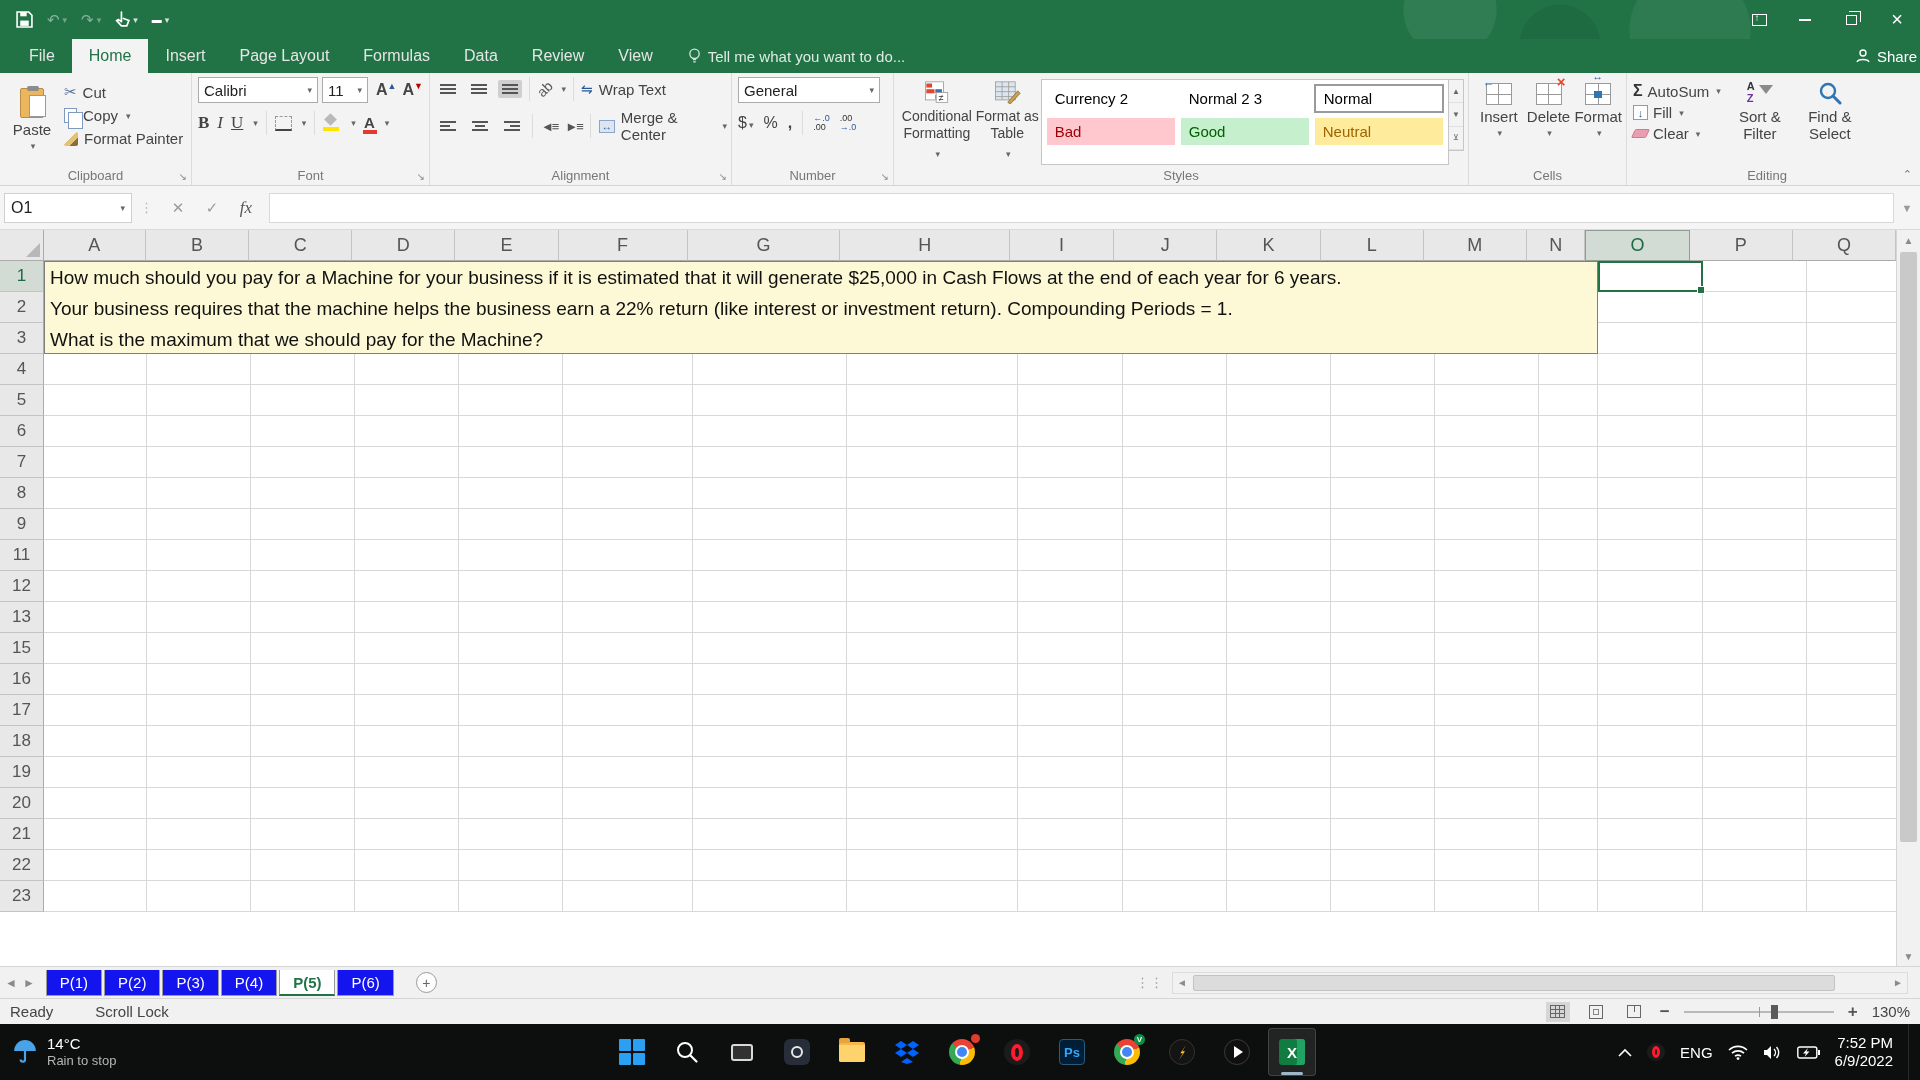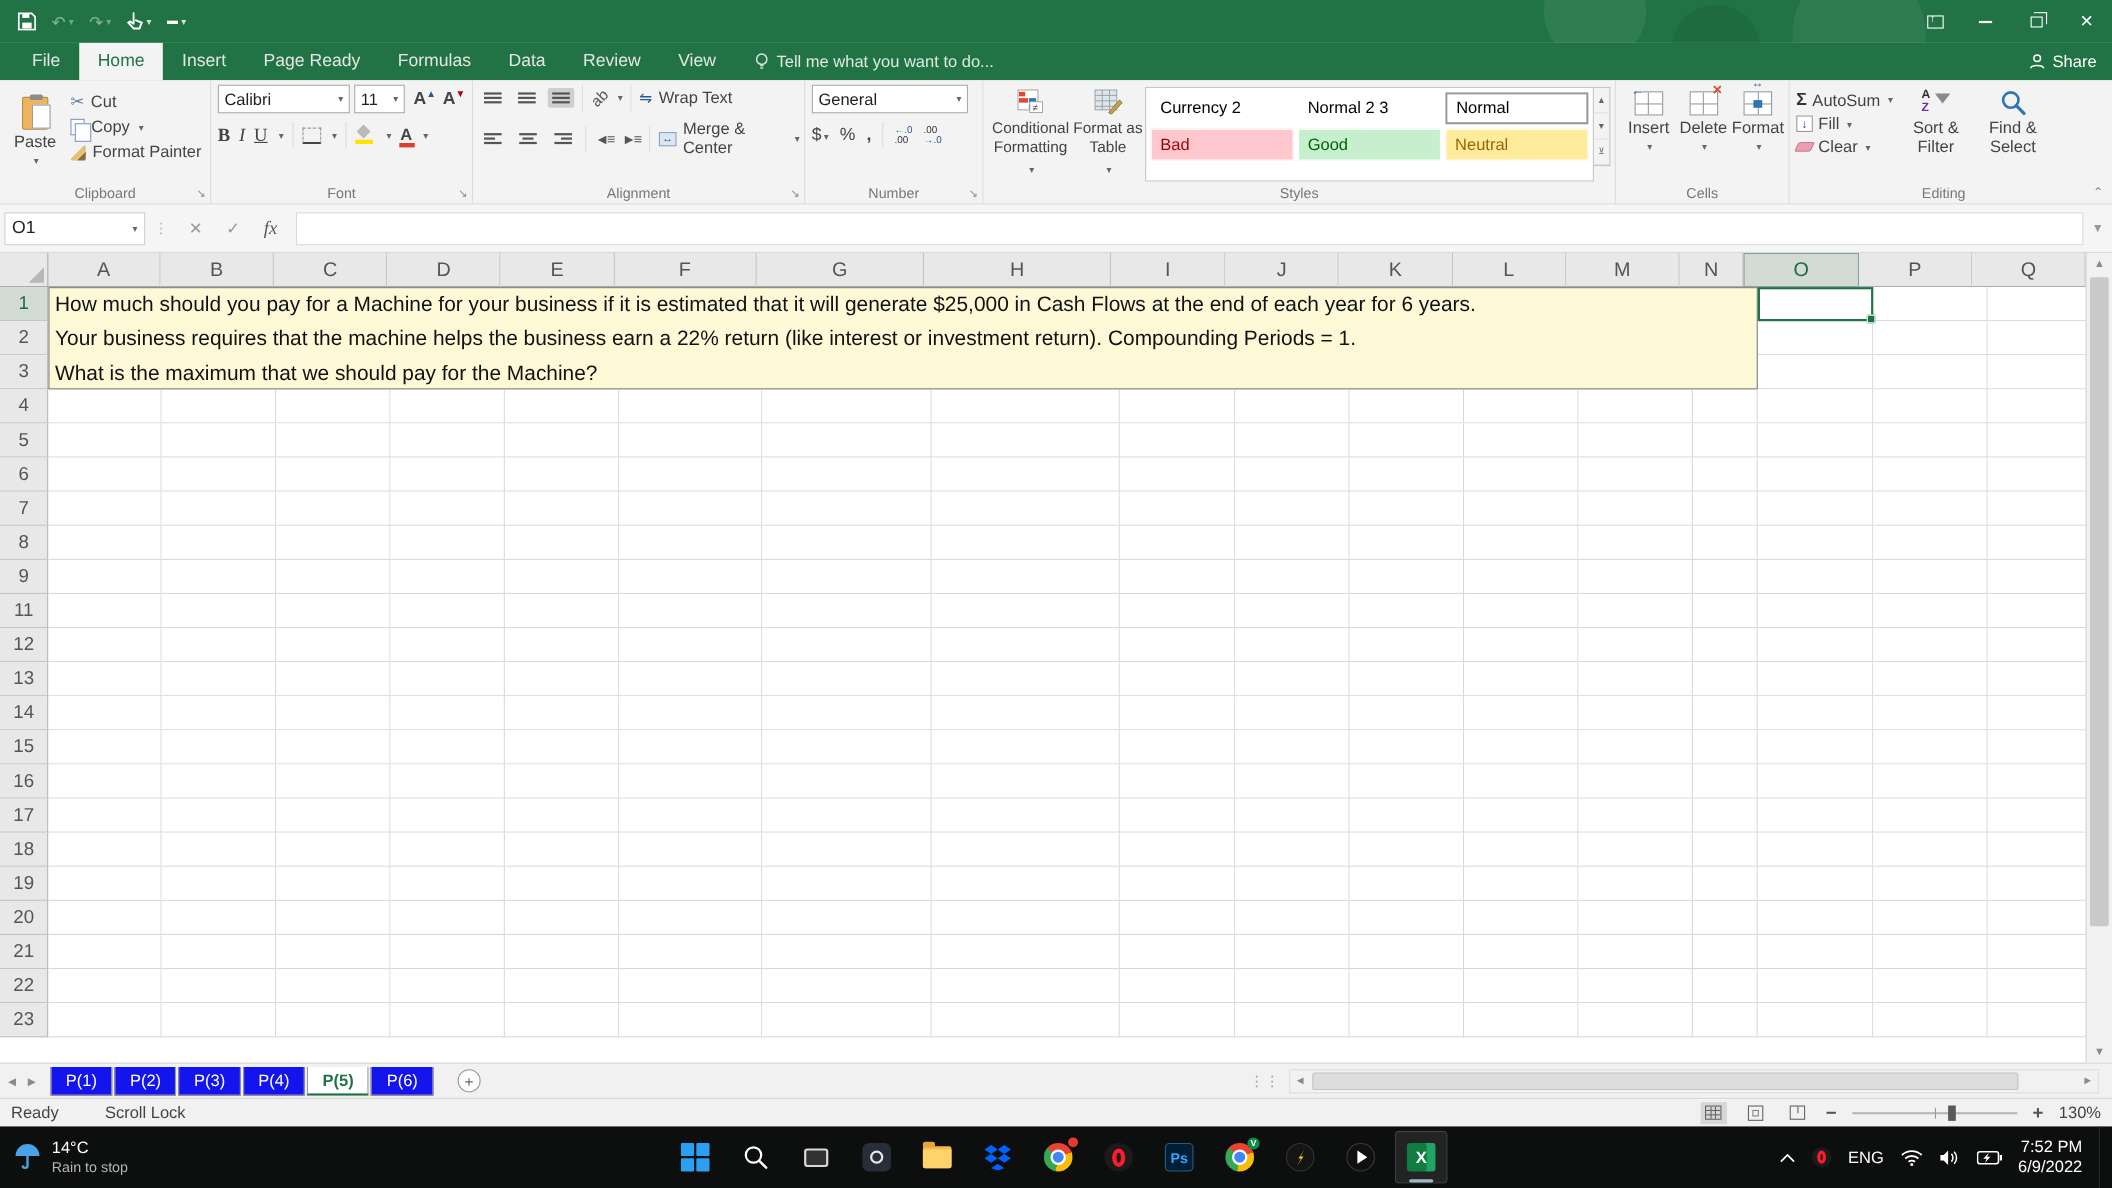--- a/index.html
+++ b/index.html
@@ -24,21 +24,21 @@
   .restore::before{content:"";position:absolute;left:2px;top:-5px;width:11px;height:10px;border:1.5px solid #fff;border-bottom:none;border-left:none}
   .ribopt{width:15px;height:12px;border:1.5px solid #fff;position:relative}
   .ribopt::after{content:"↑";position:absolute;left:2px;top:-3px;font-size:10px}
 
   
   .tabbar{position:absolute;top:39px;left:0;right:0;height:34px;background:var(--green);display:flex;align-items:flex-end}
   #ribbon-tabs{display:flex;height:34px;margin-left:12px}
   .rtab{padding:0 17px;display:flex;align-items:center;color:#e5e5e5;font-size:16px;height:34px}
   .rtab.active{background:#f3f3f3;color:var(--green)}
   .tellme{display:flex;align-items:center;gap:7px;color:rgba(255,255,255,.85);font-size:15px;height:34px;margin-left:18px}
-  .share{margin-left:auto;margin-right:14px;display:flex;align-items:center;gap:6px;color:#fff;font-size:15px;height:34px}
+  .share{margin-left:auto;margin-right:3px;display:flex;align-items:center;gap:6px;color:#fff;font-size:15px;height:34px}
 
   
   .ribbon{position:absolute;top:73px;left:0;right:0;height:113px;background:#f3f3f3;border-bottom:1px solid #d5d5d5;display:flex}
   .grp{position:relative;height:112px;border-right:1px solid #dcdcdc;padding:4px 4px 20px 6px}
   .grp-cap{position:absolute;left:0;right:0;bottom:2px;text-align:center;font-size:13px;color:#777}
   .launcher{position:absolute;right:4px;bottom:3px;font-size:10px;color:#8a8a8a}
   .rlbl{font-size:15px;color:#444}
   .ddm{font-size:9px;color:#666;margin-left:2px}
   .row2{display:flex;align-items:center;gap:8px;margin-top:8px}
 
@@ -258,21 +258,21 @@
         </span>
       <span class="wbtn" style="font-size:20px">×</span>
     </div>
   </div>
 
   <div class="tabbar">
     <div id="ribbon-tabs">
         <div class="rtab">File</div>
         <div class="rtab active">Home</div>
         <div class="rtab">Insert</div>
-        <div class="rtab">Page Ready</div>
+        <div class="rtab">Page Layout</div>
         <div class="rtab">Formulas</div>
         <div class="rtab">Data</div>
         <div class="rtab">Review</div>
         <div class="rtab">View</div>
       </div>
     <div class="tellme">
       <svg width="13" height="17" viewBox="0 0 12 16">
           <circle cx="6" cy="5.5" r="4.4" fill="none" stroke="#cfe3d8" stroke-width="1.3"></circle>
           <path d="M4.5 11h3M4.8 13h2.4" stroke="#cfe3d8" stroke-width="1.2"></path>
         </svg>
@@ -772,40 +772,20 @@
           <div class="gcell-b" style="width: 104px;"></div>
           <div class="gcell-b" style="width: 104px;"></div>
           <div class="gcell-b" style="width: 104px;"></div>
           <div class="gcell-b" style="width: 59px;"></div>
           <div class="gcell-b" style="width: 105px;"></div>
           <div class="gcell-b" style="width: 104px;"></div>
           <div class="gcell-b" style="width: 104px;"></div>
         </div>
         <div class="grow">
           <div class="rhead">13</div>
-          <div class="gcell-b" style="width: 103px;"></div>
-          <div class="gcell-b" style="width: 104px;"></div>
-          <div class="gcell-b" style="width: 104px;"></div>
-          <div class="gcell-b" style="width: 104px;"></div>
-          <div class="gcell-b" style="width: 104px;"></div>
-          <div class="gcell-b" style="width: 130px;"></div>
-          <div class="gcell-b" style="width: 154px;"></div>
-          <div class="gcell-b" style="width: 171px;"></div>
-          <div class="gcell-b" style="width: 105px;"></div>
-          <div class="gcell-b" style="width: 104px;"></div>
-          <div class="gcell-b" style="width: 104px;"></div>
-          <div class="gcell-b" style="width: 104px;"></div>
-          <div class="gcell-b" style="width: 104px;"></div>
-          <div class="gcell-b" style="width: 59px;"></div>
-          <div class="gcell-b" style="width: 105px;"></div>
-          <div class="gcell-b" style="width: 104px;"></div>
-          <div class="gcell-b" style="width: 104px;"></div>
-        </div>
-        <div class="grow">
-          <div class="rhead">14</div>
           <div class="gcell-b" style="width: 103px;"></div>
           <div class="gcell-b" style="width: 104px;"></div>
           <div class="gcell-b" style="width: 104px;"></div>
           <div class="gcell-b" style="width: 104px;"></div>
           <div class="gcell-b" style="width: 104px;"></div>
           <div class="gcell-b" style="width: 130px;"></div>
           <div class="gcell-b" style="width: 154px;"></div>
           <div class="gcell-b" style="width: 171px;"></div>
           <div class="gcell-b" style="width: 105px;"></div>
           <div class="gcell-b" style="width: 104px;"></div>

